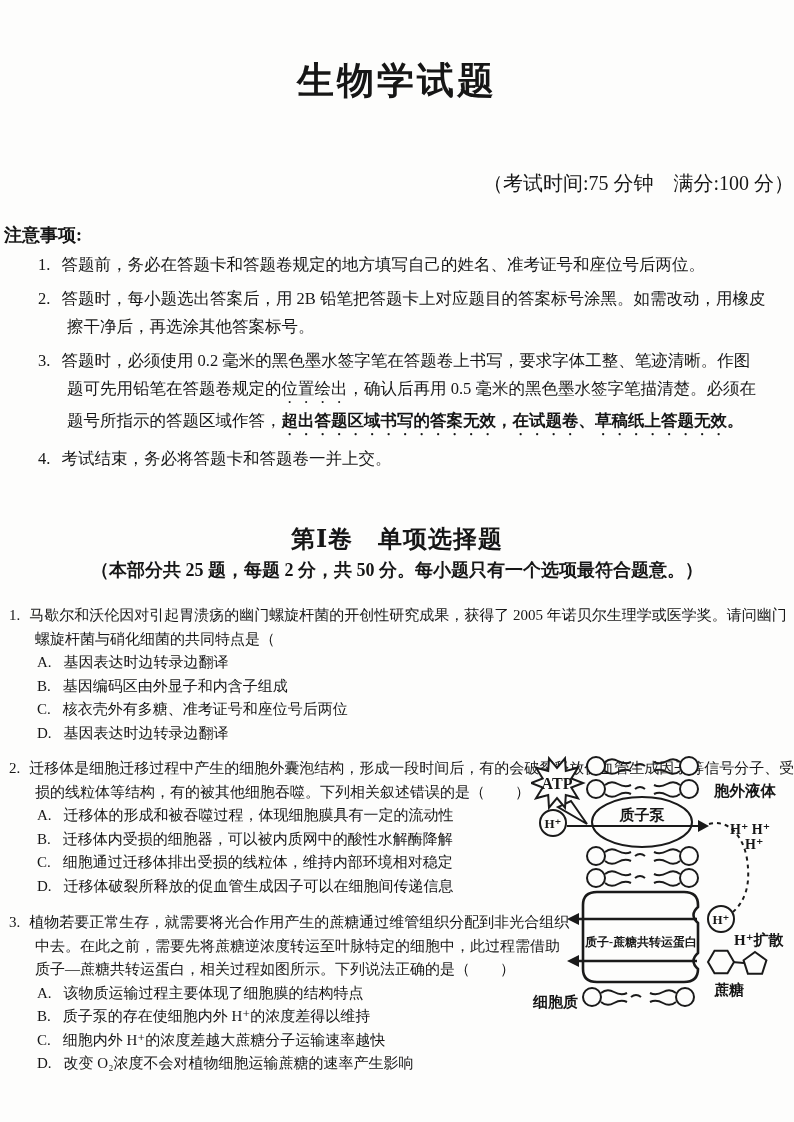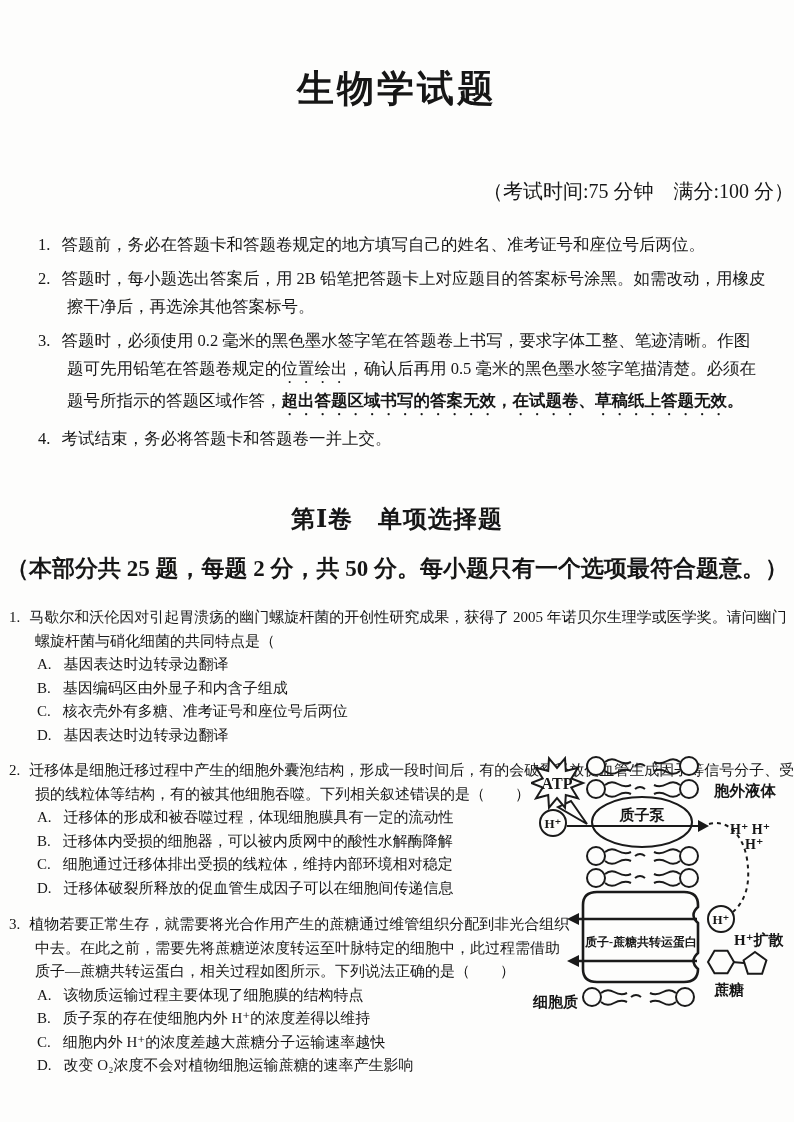--- a/index.html
+++ b/index.html
@@ -6,21 +6,21 @@
   .page{
     position:relative;
     width:794px;height:1122px;
     margin:0 auto;
     background:#fdfdfc;
     color:#161616;
     font-family:"Liberation Serif","DejaVu Serif",serif;
     overflow:hidden;
   }
   .title{
-    margin:16px;padding-top:48px;
+    margin:8px;padding-top:48px;
     text-align:center;
     font-size:37px;font-weight:bold;letter-spacing:3px;
   }
   .subtitle{
     margin-top:64px;
     text-align:right;
     font-size:20px;font-weight:normal;
   }
   .notice{margin-top:26px;padding-left:4px;}
   .notice-heading{font-size:18px;font-weight:bold;}
@@ -37,23 +37,23 @@
     text-emphasis-style:filled dot;
     text-emphasis-position:under right;
   }
   .bold{font-weight:bold;}
   .section-head{
     margin-top:50px;
     text-align:center;
     font-size:24px;font-weight:bold;letter-spacing:1px;
   }
   .section-note{
-    margin-top:18px;
+    margin-top:3px;
     text-align:center;
-    font-size:23px;font-weight:bold;
+    font-size:18px;font-weight:bold;
   }
   .questions{margin-top:22px;padding-left:9px;}
   .question{font-size:15px;line-height:23.5px;}
   .q2{margin-top:12px;}
   .q3{margin-top:13px;}
   .q-stem{padding-left:26px;text-indent:-26px;overflow-wrap:anywhere;}
   .q1 .q-stem{width:764px;}
   .q2 .q-stem{width:772px;}
   .q3 .q-stem{width:538px;}
   .q-num{margin-right:9px;}
@@ -72,20 +72,21 @@
 </style>
 </head>
 <body>
 
 <div class="page">
 
   <h1 class="title">生物学试题</h1>
   <div class="subtitle">（考试时间:75 分钟　满分:100 分）</div>
 
   <div class="notice">
+    <div class="notice-heading">注意事项:</div>
     <div class="notice-list">
       <div class="n-item"><span class="n-num">1.</span><span>答题前，务必在答题卡和答题卷规定的地方填写自己的姓名、准考证号和座位号后两位。</span></div>
       <div class="n-item"><span class="n-num">2.</span><span>答题时，每小题选出答案后，用 2B 铅笔把答题卡上对应题目的答案标号涂黑。如需改动，用橡皮擦干净后，再选涂其他答案标号。</span></div>
       <div class="n-item"><span class="n-num">3.</span><span>答题时，必须使用 0.2 毫米的黑色墨水签字笔在答题卷上书写，要求字体工整、笔迹清晰。作图题可先用铅笔在答题卷规定的</span><span class="emph">位置绘出</span><span>，确认后再用 0.5 毫米的黑色墨水签字笔描清楚。必须在题号所指示的答题区域作答，</span><span class="emph bold">超出答题区域书写的答案无效，在试题卷、草稿纸上答题无效。</span></div>
       <div class="n-item"><span class="n-num">4.</span><span>考试结束，务必将答题卡和答题卷一并上交。</span></div>
     </div>
   </div>
 
   <div class="section-head">第Ⅰ卷　单项选择题</div>
   <div class="section-note">（本部分共 25 题，每题 2 分，共 50 分。每小题只有一个选项最符合题意。）</div>

